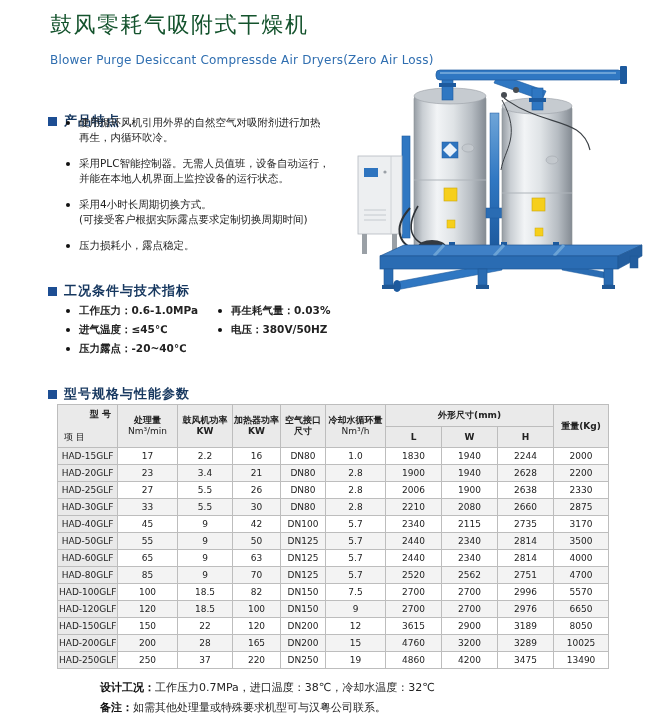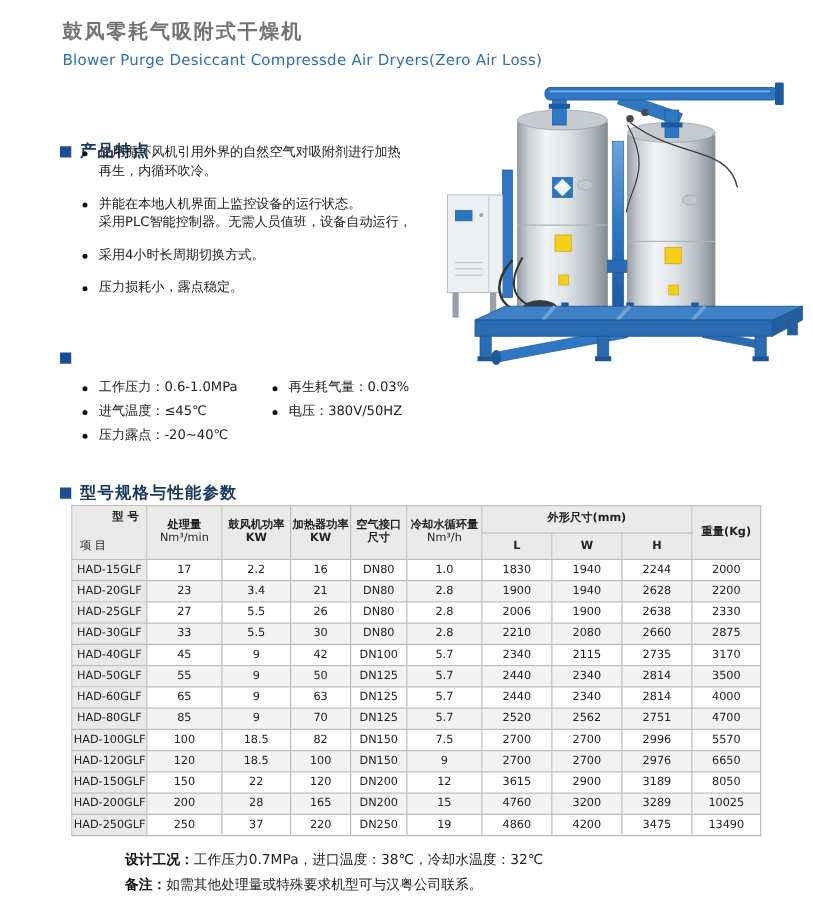--- a/index.html
+++ b/index.html
@@ -3,33 +3,33 @@
 <meta charset="utf-8">
 <style>
   html,body{margin:0;padding:0;}
   body{
     width:650px;height:726px;position:relative;background:#ffffff;
     font-family:"DejaVu Sans","Liberation Sans",sans-serif;color:#222;
     overflow:hidden;
   }
   
   .page-header{position:absolute;left:50px;top:12px;width:420px;}
-  .page-title{font-size:16px;font-weight:bold;color:#737373;letter-spacing:1.5px;line-height:26px;}
-  .page-subtitle{font-size:12px;color:#2f6eb0;margin-top:3px;letter-spacing:.2px;}
+  .page-title{font-size:22px;font-weight:normal;color:#14532d;letter-spacing:1.5px;line-height:26px;}
+  .page-subtitle{font-size:12px;color:#2f6eb0;margin-top:15px;letter-spacing:.2px;}
   
   .section-heading{position:absolute;display:flex;align-items:center;gap:7px;
     color:#16375f;font-size:13px;font-weight:bold;letter-spacing:1px;}
   .blue-square{width:9px;height:9px;background:#1d4e93;flex:0 0 auto;}
   
   .features-list{position:absolute;left:66px;top:115px;width:300px;}
   .bullet-item{position:relative;padding-left:13px;font-size:10.5px;color:#222;
     line-height:15px;margin-bottom:11px;}
   .bullet-dot{position:absolute;left:0;top:5.5px;width:4px;height:4px;border-radius:50%;background:#111;}
   .cond-col{position:absolute;top:303px;width:170px;}
-  .cond-col .bullet-item{margin-bottom:4px;line-height:15px;}
+  .cond-col .bullet-item{margin-bottom:4px;line-height:15px;font-weight:bold;}
   
   .spec-table-wrap{position:absolute;left:57px;top:404px;}
   table.spec{border-collapse:collapse;table-layout:fixed;width:551px;font-size:9px;color:#222;}
   table.spec th,table.spec td{border:1px solid #bdbdbd;text-align:center;vertical-align:middle;
     padding:0 1px;overflow:hidden;white-space:nowrap;}
   table.spec thead th{background:#eaeaea;font-weight:bold;font-size:9px;line-height:11px;}
   table.spec thead tr.tier1 th{height:21px;}
   table.spec thead tr.tier2 th{height:20px;}
   table.spec tbody td{height:16px;background:#ffffff;}
   table.spec tbody tr:nth-child(even) td{background:#f3f3f3;}
@@ -57,26 +57,27 @@
   <span>产品特点</span>
 </div>
 <div class="features-list">
     <div class="bullet-item">
       <span class="bullet-dot"></span>
       <div>使用循环风机引用外界的自然空气对吸附剂进行加热</div>
       <div>再生，内循环吹冷。</div>
     </div>
     <div class="bullet-item">
       <span class="bullet-dot"></span>
+      <div>采用PLC智能控制器。无需人员值班，设备自动运行，</div>
       <div>并能在本地人机界面上监控设备的运行状态。</div>
-      <div>采用PLC智能控制器。无需人员值班，设备自动运行，</div>
     </div>
     <div class="bullet-item">
       <span class="bullet-dot"></span>
       <div>采用4小时长周期切换方式。</div>
+      <div>(可接受客户根据实际露点要求定制切换周期时间)</div>
     </div>
     <div class="bullet-item">
       <span class="bullet-dot"></span>
       <div>压力损耗小，露点稳定。</div>
     </div>
   </div>
 
 <svg class="machine" viewBox="0 0 296 242" aria-hidden="true">
   <defs>
     <linearGradient id="steel" x1="0" y1="0" x2="1" y2="0">
@@ -164,20 +165,21 @@
   <rect x="126" y="211" width="9" height="16" fill="#2a6cb3" stroke="#1f5795" stroke-width="0.6"></rect>
   <rect x="252" y="211" width="9" height="16" fill="#2a6cb3" stroke="#1f5795" stroke-width="0.6"></rect>
   <rect x="30" y="227" width="13" height="4" fill="#1f5795"></rect>
   <rect x="124" y="227" width="13" height="4" fill="#1f5795"></rect>
   <rect x="250" y="227" width="13" height="4" fill="#1f5795"></rect>
   <rect x="278" y="198" width="8" height="12" fill="#235e9f" stroke="#1f5795" stroke-width="0.5"></rect>
 </svg>
 
 <div class="section-heading" style="left:48px;top:282px;">
   <span class="blue-square"></span>
+  <span>工况条件与技术指标</span>
 </div>
 <div class="cond-col" style="left:66px;">
     <div class="bullet-item">
       <span class="bullet-dot"></span>
       <div>工作压力：0.6-1.0MPa</div>
     </div>
     <div class="bullet-item">
       <span class="bullet-dot"></span>
       <div>进气温度：≤45℃</div>
     </div>

